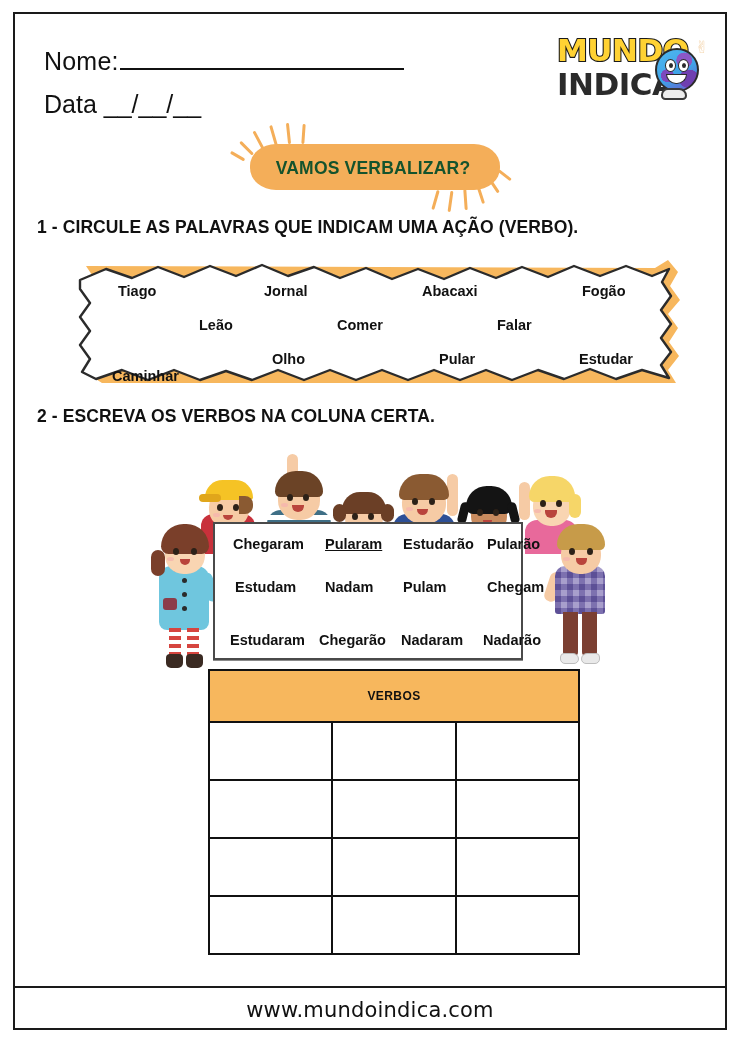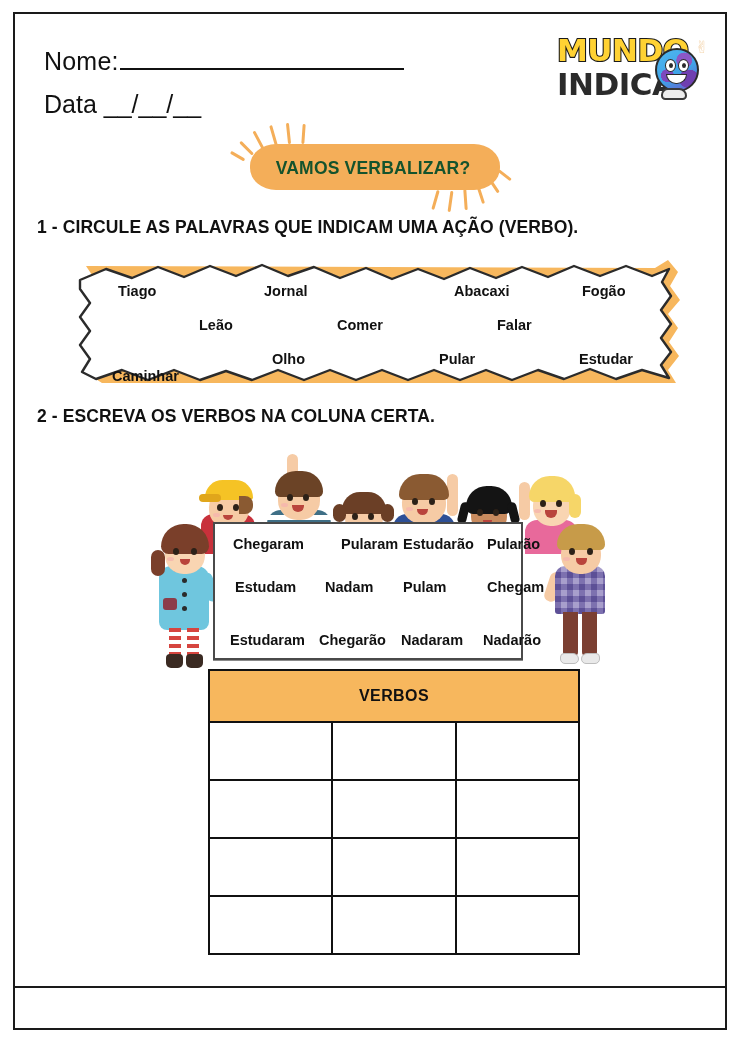--- a/index.html
+++ b/index.html
@@ -322,21 +322,21 @@
     table-layout: fixed;
   }
   #verbs-table td {
     border: 2px solid #111111;
     box-sizing: border-box;
   }
   #verbs-table td.title-cell {
     background: #F7B75D;
     text-align: center;
     height: 52px;
-    font-size: 16px;
+    font-size: 12px;
     font-weight: 700;
     color: #111111;
     letter-spacing: .4px;
   }
   #verbs-table td.head-cell {
     text-align: center;
     height: 48px;
     font-size: 13.5px;
     font-weight: 700;
     color: #111111;
@@ -425,21 +425,21 @@
                L34,17 L60,26 L86,15 L112,25 L138,14 L164,24 L190,13 L216,24 L242,15 L268,26 L294,16 L320,27 L346,17 L372,27 L398,16 L424,26 L450,15 L476,25 L502,14 L528,24 L554,14 L580,24 L597,17
                L590,30 L599,44 L589,58 L599,72 L589,86 L599,100 L589,113 L597,126
                L570,118 L544,127 L518,117 L492,127 L466,118 L440,128 L414,118 L388,128 L362,118 L336,128 L310,118 L284,128 L258,118 L232,128 L206,118 L180,128 L154,119 L128,128 L102,118 L76,128 L50,118 L24,127 L10,120
                L18,107 L8,93 L18,79 L8,65 L18,51 L8,37 Z" fill="#ffffff" stroke="#2b2b2b" stroke-width="2.4" stroke-linejoin="round"></path>
     </svg>
 
     <div id="wordbox-words">
       <div class="word-row r1">
         <span class="word" style="left:24px;">Tiago</span>
         <span class="word" style="left:170px;">Jornal</span>
-        <span class="word" style="left:328px;margin-left:32px;">Abacaxi</span>
+        <span class="word" style="left:328px;">Abacaxi</span>
         <span class="word" style="left:488px;">Fogão</span>
       </div>
       <div class="word-row r2">
         <span class="word" style="left:105px;">Leão</span>
         <span class="word" style="left:243px;">Comer</span>
         <span class="word" style="left:403px;">Falar</span>
       </div>
       <div class="word-row r3">
         <span class="word" style="left:18px;margin-top:33px;">Caminhar</span>
         <span class="word" style="left:178px;">Olho</span>
@@ -554,21 +554,21 @@
       <div class="mouth" style="left:31px; top:44px; width:11px; height:7px;"></div>
       <div style="position:absolute; left:18px; top:98px; width:15px; height:44px; background:#7B3F32; border-radius:0 0 4px 4px;"></div>
       <div style="position:absolute; left:37px; top:98px; width:15px; height:44px; background:#7B3F32; border-radius:0 0 4px 4px;"></div>
       <div style="position:absolute; left:15px; top:139px; width:19px; height:11px; background:#e9e9e9; border:1.5px solid #bdbdbd; box-sizing:border-box; border-radius:4px 6px 5px 5px;"></div>
       <div style="position:absolute; left:36px; top:139px; width:19px; height:11px; background:#e9e9e9; border:1.5px solid #bdbdbd; box-sizing:border-box; border-radius:6px 4px 5px 5px;"></div>
     </div>
 
     <div id="sign">
       <div class="verb-row v1">
         <span class="verb" style="left:18px;">Chegaram</span>
-        <span class="verb" style="left:126px;">Pularam</span>
+        <span class="verb" style="left:110px;text-decoration:underline;">Pularam</span>
         <span class="verb" style="left:188px;">Estudarão</span>
         <span class="verb" style="left:272px;">Pularão</span>
       </div>
       <div class="verb-row v2">
         <span class="verb" style="left:20px;">Estudam</span>
         <span class="verb" style="left:110px;">Nadam</span>
         <span class="verb" style="left:188px;">Pulam</span>
         <span class="verb" style="left:272px;">Chegam</span>
       </div>
       <div class="verb-row v3">
@@ -602,14 +602,15 @@
       </tr>
       <tr>
         <td class="blank-cell"></td>
         <td class="blank-cell"></td>
         <td class="blank-cell"></td>
       </tr>
     </tbody>
   </table>
 
   <div id="footer-rule"></div>
+  <div id="footer-text">www.mundoindica.com</div>
 
 </div>
 
 </body></html>

